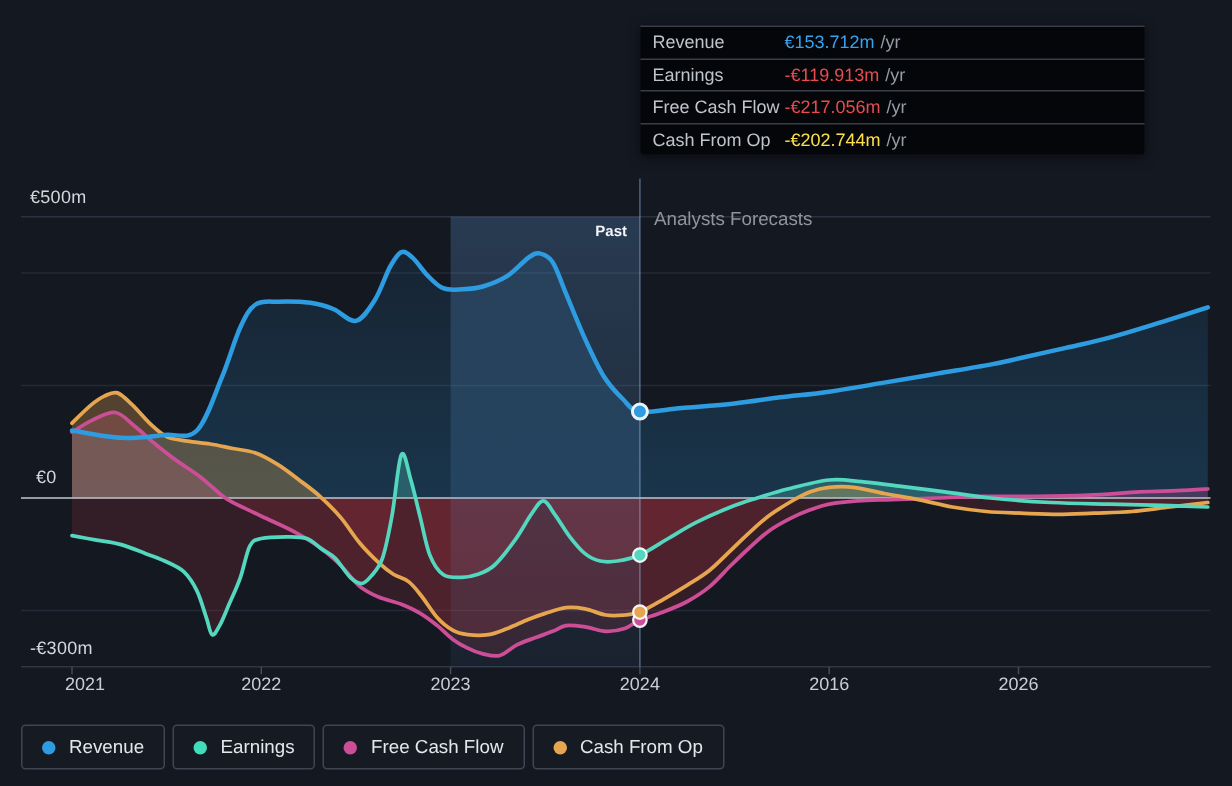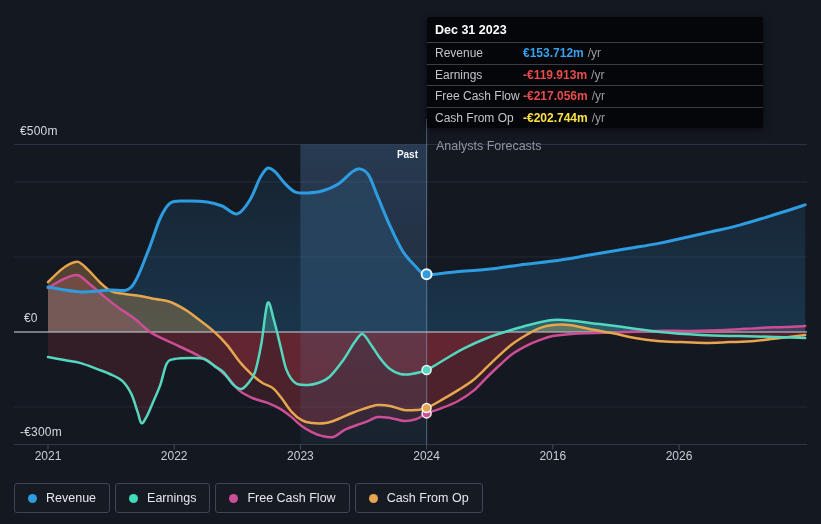--- a/index.html
+++ b/index.html
@@ -10,21 +10,21 @@
   .xlab{position:absolute;top:449px;width:44px;text-align:center;font-size:12px;color:#c9ced6;}
   .past-label{position:absolute;top:149px;left:318px;width:100px;text-align:right;
               font-size:10px;font-weight:bold;color:#f3f5f8;}
   .forecast-label{position:absolute;top:139px;left:436px;font-size:12.5px;color:#8f959f;}
   .tooltip{position:absolute;left:427px;top:17px;width:336px;background:rgba(4,6,9,.97);
            border-radius:2px;box-shadow:0 2px 8px rgba(0,0,0,.5);}
   .tt-title{padding:6px 10px 5px 8px;font-size:12.5px;font-weight:bold;color:#ffffff;}
   .tt-row{display:flex;align-items:center;border-top:1px solid #3a3f47;padding:2px 10px 2px 8px;
           height:16.5px;font-size:12px;}
   .tt-label{width:88px;color:#c0c4cb;}
-  .tt-value{font-weight:bold;}
+  .tt-value{font-weight:normal;}
   .tt-unit{color:#969ca5;margin-left:4px;}
   #legend{position:absolute;left:14px;top:483px;display:flex;gap:5px;}
   .legend-item{display:flex;align-items:center;height:28px;padding:0 13px;
                border:1px solid #3e4553;border-radius:3px;color:#e4e8ec;font-size:12.5px;
                background:rgba(255,255,255,0.01);cursor:pointer;}
   .legend-dot{width:9px;height:9px;border-radius:50%;margin-right:9px;flex:none;}
 </style>
 </head>
 <body>
 
@@ -82,30 +82,29 @@
       </svg></div>
 
   <div class="ylab" style="top:124px;left:20px;">€500m</div>
   <div class="ylab" style="top:311px;left:24px;">€0</div>
   <div class="ylab" style="top:425px;left:20px;">-€300m</div>
 
   <div class="past-label">Past</div>
   <div class="forecast-label">Analysts Forecasts</div>
 
   <div id="xlabels">
-      <div class="xlab" style="left: 26px;">2021</div>
+      <div class="xlab" style="left: 26px; text-align: right;">2021</div>
       <div class="xlab" style="left: 152.2px;">2022</div>
       <div class="xlab" style="left: 278.4px;">2023</div>
       <div class="xlab" style="left: 404.6px;">2024</div>
       <div class="xlab" style="left: 530.8px;">2016</div>
       <div class="xlab" style="left: 657px;">2026</div>
     </div>
 
   <div class="tooltip">
-    <div class="tt-title">Dec 31 2023</div>
     <div id="ttrows">
         <div class="tt-row">
           <span class="tt-label">Revenue</span>
           <span class="tt-value" style="color: rgb(56, 162, 239);">€153.712m</span>
           <span class="tt-unit">/yr</span>
         </div>
         <div class="tt-row">
           <span class="tt-label">Earnings</span>
           <span class="tt-value" style="color: rgb(232, 76, 76);">-€119.913m</span>
           <span class="tt-unit">/yr</span>

